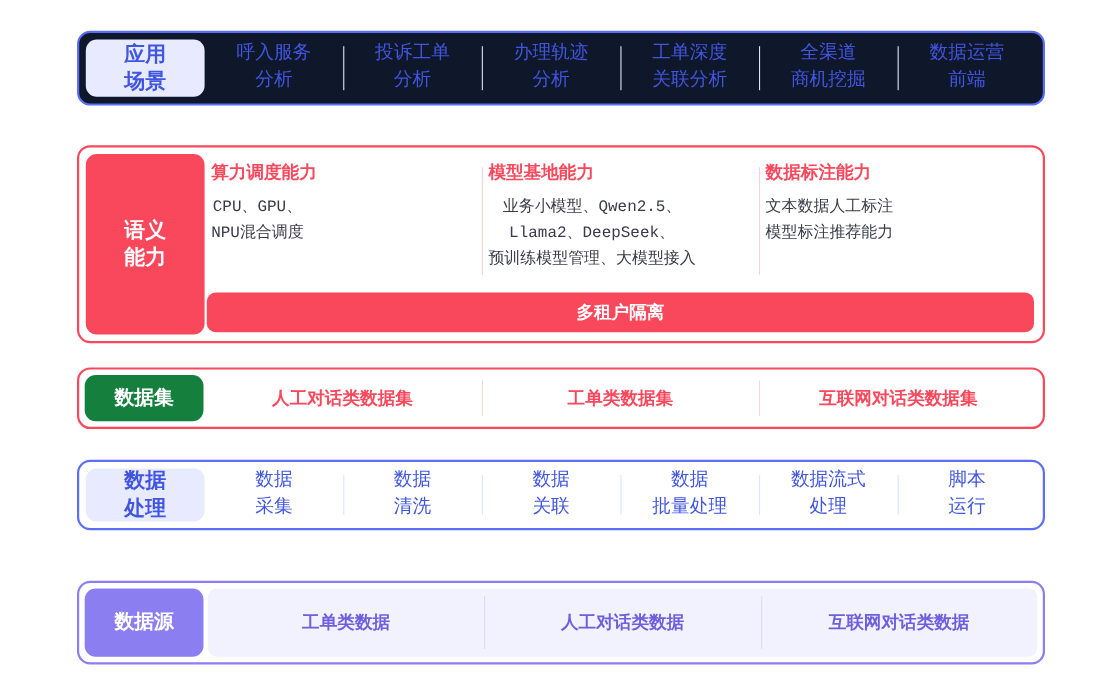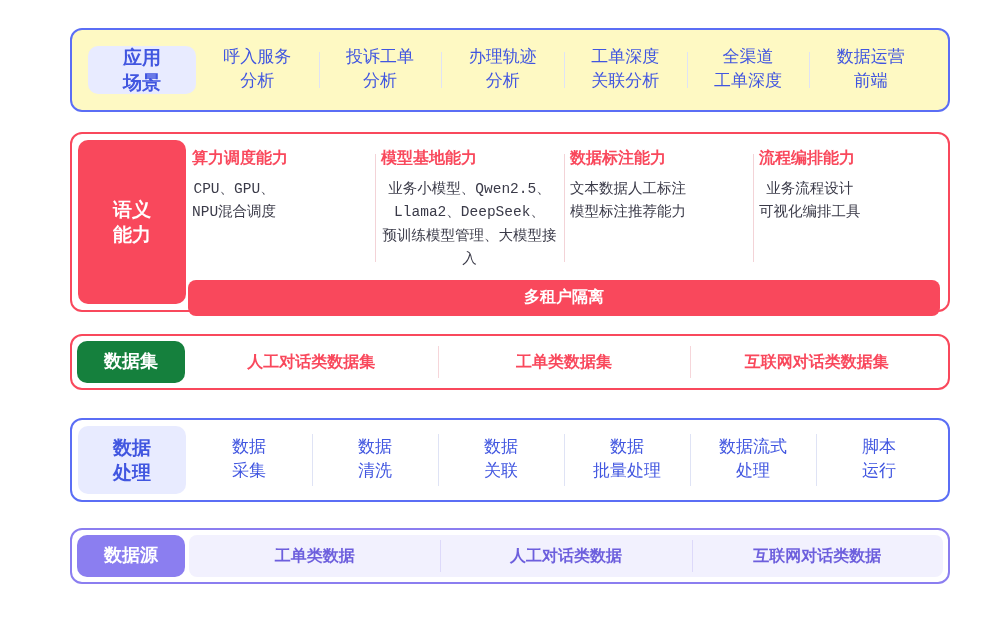--- a/index.html
+++ b/index.html
@@ -65,24 +65,24 @@
     left: 0;
     top: 12%;
     height: 76%;
     width: 1px;
     background: #dfe3f5;
   }
 
   
   #row-app {
     top: 28px;
-    height: 84px;
+    height: 68px;
     border: 2px solid #5b6ef5;
-    background: #fef9c3;
-    padding: 16px;
+    background: #0f172a;
+    padding: 6px;
   }
   #row-app .row-label {
     background: #e8ebff;
     color: #4156e0;
     align-self: stretch;
   }
   #row-app .cell {
     color: #4156e0;
     font-size: 17px;
     line-height: 1.42;
@@ -178,41 +178,41 @@
   #row-ds .cell {
     color: #f9485c;
     font-size: 16px;
     font-weight: bold;
   }
   #row-ds .cell + .cell::before { background: #f6d6da; }
 
   
   #row-proc {
     top: 418px;
-    height: 84px;
+    height: 64px;
     border: 2px solid #5b6ef5;
     background: #ffffff;
     padding: 6px;
   }
   #row-proc .row-label {
     background: #e8ebff;
     color: #4156e0;
     align-self: stretch;
   }
   #row-proc .cell {
     color: #4156e0;
     font-size: 17px;
     line-height: 1.42;
     white-space: pre-line;
   }
 
   
   #row-src {
     top: 528px;
-    height: 56px;
+    height: 76px;
     border: 2px solid #8b7ef0;
     background: #ffffff;
     padding: 5px;
   }
   #row-src .row-label {
     background: #8b7ef0;
     color: #ffffff;
     align-self: stretch;
     font-size: 18px;
   }
@@ -239,21 +239,21 @@
     <div class="row-body">
       <div class="cell">呼入服务
 分析</div>
       <div class="cell">投诉工单
 分析</div>
       <div class="cell">办理轨迹
 分析</div>
       <div class="cell">工单深度
 关联分析</div>
       <div class="cell">全渠道
-工单深度</div>
+商机挖掘</div>
       <div class="cell">数据运营
 前端</div>
     </div>
   </div>
 
   <div class="row" id="row-sem">
     <div class="row-label">语义
 能力</div>
     <div class="sem-right">
       <div class="sem-top">
@@ -266,25 +266,20 @@
           <div class="sem-title">模型基地能力</div>
           <div class="sem-desc">业务小模型、Qwen2.5、
 Llama2、DeepSeek、
 预训练模型管理、大模型接入</div>
         </div>
         <div class="sem-cell">
           <div class="sem-title">数据标注能力</div>
           <div class="sem-desc">文本数据人工标注
 模型标注推荐能力</div>
         </div>
-        <div class="sem-cell">
-          <div class="sem-title">流程编排能力</div>
-          <div class="sem-desc">业务流程设计
-可视化编排工具</div>
-        </div>
       </div>
       <div class="sem-footer">多租户隔离</div>
     </div>
   </div>
 
   <div class="row" id="row-ds">
     <div class="row-label">数据集</div>
     <div class="row-body">
       <div class="cell">人工对话类数据集</div>
       <div class="cell">工单类数据集</div>

